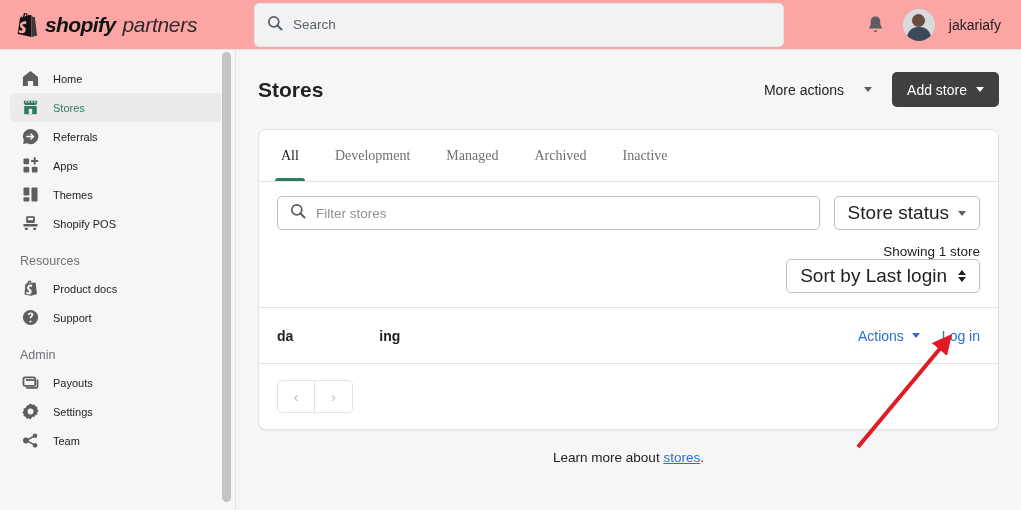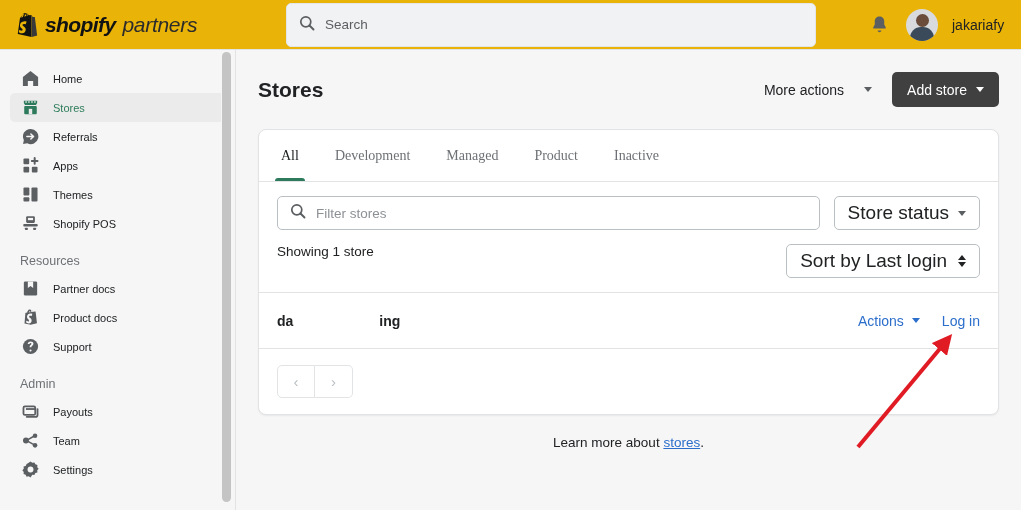--- a/index.html
+++ b/index.html
@@ -8,24 +8,24 @@
     overflow: hidden;
     font-family: "Liberation Sans", sans-serif;
     background: #f6f6f7;
     color: #202223;
   }
   .app { position: relative; width: 1021px; height: 510px; display: flex; flex-direction: column; }
 
   
   .topbar {
     height: 50px; flex: 0 0 50px;
-    background: #eab308;
+    background: #fca5a5;
     border-bottom: 1px solid #e1e3e5;
     display: flex; align-items: center;
-    position: relative; z-index: 5; gap: 32px;
+    position: relative; z-index: 5;
   }
   .brand { width: 236px; flex: 0 0 236px; display: flex; align-items: center; padding-left: 16px; gap: 7px; }
   .bag-icon { width: 22px; height: 24px; flex: 0 0 22px; }
   .brand-word { font-size: 21px; font-weight: bold; font-style: italic; letter-spacing: -0.6px; color: #111213; }
   .brand-word2 { font-size: 21px; font-style: italic; font-weight: 400; color: #2b2b2b; letter-spacing: -0.3px; }
 
   .search-wrap { flex: 1 1 auto; padding: 0 18px; display: flex; align-items: center; }
   .search-box {
     width: 530px; height: 44px;
     background: #f1f2f3;
@@ -129,21 +129,21 @@
     background: #fff;
   }
   .filter-input .ph { color: #8c9196; font-size: 13.5px; }
   .btn-select {
     height: 34px; padding: 0 13px;
     border: 1px solid #babfc3; border-radius: 5px; background: #fff;
     display: flex; align-items: center; gap: 9px;
     font-size: 19px; color: #202223; cursor: pointer; font-family: inherit;
   }
 
-  .count-row { display: flex; align-items: flex-start; padding: 14px 18px 14px 18px; }
+  .count-row { display: flex; align-items: flex-end; padding: 14px 18px 14px 18px; flex-direction: column; }
   .count-text { font-size: 13.5px; color: #202223; }
   .sort-btn { margin-left: auto; }
   .updown { display: inline-flex; flex-direction: column; gap: 2px; margin-left: 2px; }
   .updown i { display:block; width:0; height:0; border-left:4px solid transparent; border-right:4px solid transparent; }
   .updown i.up { border-bottom: 5px solid #202223; }
   .updown i.dn { border-top: 5px solid #202223; }
 
   .store-row {
     display: flex; align-items: center;
     height: 57px; padding: 0 18px;
@@ -286,29 +286,20 @@
             <rect x="2.4" y="10.6" width="15.2" height="2.6" rx="1" fill="#5c5f62"></rect>
             <rect x="4.2" y="14.4" width="3" height="2.4" rx=".7" fill="#5c5f62"></rect>
             <rect x="12.8" y="14.4" width="3" height="2.4" rx=".7" fill="#5c5f62"></rect>
           </svg>
         </span>
         <span class="lbl">Shopify POS</span>
       </div>
 
       <div class="section-label">Resources</div>
 
-      <div class="nav-item">
-        <span class="nav-ico">
-          <svg width="19" height="19" viewBox="0 0 20 20">
-            <rect x="3" y="2.6" width="14" height="14.8" rx="1.4" fill="#5c5f62"></rect>
-            <path d="M7.2 2.6h5.6v6.8l-2.8-2-2.8 2z" fill="#f6f6f7"></path>
-          </svg>
-        </span>
-        <span class="lbl">Partner docs</span>
-      </div>
 
       <div class="nav-item">
         <span class="nav-ico">
           <svg width="19" height="19" viewBox="0 0 20 20">
             <path d="M6.6 4.3c.3-1.4 1.1-2.6 2.2-2.8.9-.2 1.7.4 2.1 1.3.5-.1 1 0 1.3.4l-.8.3c-.2-.5-.5-.9-.9-1 .2.6.3 1.3.3 1.9l-1 .3c0-.7-.1-1.4-.3-1.9-.5.3-1 1.2-1.2 2.2l-1.7.5z" fill="#5c5f62"></path>
             <path d="M4.6 5.4c0-.3.1-.4.4-.5L15 3.6c.3 0 .4.1.4.4l1.4 12.1-6.6 1.5-6.5-1.4z" fill="#5c5f62"></path>
             <path d="M11.2 8.6s-.7-.4-1.5-.4c-1.2 0-1.2.8-1.2 1 0 1 2.7 1.4 2.7 3.9 0 1.9-1.2 3.2-2.9 3.2-2 0-3-1.3-3-1.3l.5-1.8s1 .9 1.9.9c.6 0 .8-.5.8-.8 0-1.3-2.2-1.4-2.2-3.7 0-1.9 1.3-3.7 4-3.7 1.1 0 1.6.3 1.6.3z" fill="#f6f6f7"></path>
           </svg>
         </span>
         <span class="lbl">Product docs</span>
@@ -329,42 +320,42 @@
 
       <div class="nav-item">
         <span class="nav-ico">
           <svg width="19" height="19" viewBox="0 0 20 20">
             <rect x="2.6" y="4.6" width="12.4" height="9" rx="1.6" fill="none" stroke="#5c5f62" stroke-width="1.9"></rect>
             <path d="M5.2 7.4h9.6" stroke="#5c5f62" stroke-width="1.9"></path>
             <path d="M17.4 7.4v6.2a2 2 0 0 1-2 2H6" fill="none" stroke="#5c5f62" stroke-width="1.9" stroke-linecap="round"></path>
           </svg>
         </span>
         <span class="lbl">Payouts</span>
+      </div>
+
+      <div class="nav-item">
+        <span class="nav-ico">
+          <svg width="19" height="19" viewBox="0 0 20 20">
+            <path d="M10 1.6 11.9 3l2.2-.5 1 2.1 2.2.6-.2 2.3 1.5 1.7-1.5 1.7.2 2.3-2.2.6-1 2.1-2.2-.5L10 18.4 8.1 17l-2.2.5-1-2.1-2.2-.6.2-2.3L1.4 10.8 2.9 9.1l-.2-2.3 2.2-.6 1-2.1L8.1 3z" fill="#5c5f62"></path>
+            <circle cx="10" cy="10" r="3.1" fill="#f6f6f7"></circle>
+          </svg>
+        </span>
+        <span class="lbl">Settings</span>
       </div>
 
       <div class="nav-item">
         <span class="nav-ico">
           <svg width="19" height="19" viewBox="0 0 20 20">
             <path d="M6.4 9.6 14 5.2M6.4 10.4 14 14.6" stroke="#5c5f62" stroke-width="1.7"></path>
             <circle cx="5.2" cy="10" r="3.1" fill="#5c5f62"></circle>
             <circle cx="14.8" cy="4.9" r="2.4" fill="#5c5f62"></circle>
             <circle cx="14.8" cy="15.1" r="2.4" fill="#5c5f62"></circle>
           </svg>
         </span>
         <span class="lbl">Team</span>
-      </div>
-
-      <div class="nav-item">
-        <span class="nav-ico">
-          <svg width="19" height="19" viewBox="0 0 20 20">
-            <path d="M10 1.6 11.9 3l2.2-.5 1 2.1 2.2.6-.2 2.3 1.5 1.7-1.5 1.7.2 2.3-2.2.6-1 2.1-2.2-.5L10 18.4 8.1 17l-2.2.5-1-2.1-2.2-.6.2-2.3L1.4 10.8 2.9 9.1l-.2-2.3 2.2-.6 1-2.1L8.1 3z" fill="#5c5f62"></path>
-            <circle cx="10" cy="10" r="3.1" fill="#f6f6f7"></circle>
-          </svg>
-        </span>
-        <span class="lbl">Settings</span>
       </div>
 
       <div class="scrollbar-track">
         <div class="scrollbar-thumb"></div>
       </div>
     </div>
 
     <div class="main">
 
       <div class="page-head">
@@ -387,21 +378,21 @@
           <div class="tab active">
             <span>All</span>
           </div>
           <div class="tab">
             <span>Development</span>
           </div>
           <div class="tab">
             <span>Managed</span>
           </div>
           <div class="tab">
-            <span>Product</span>
+            <span>Archived</span>
           </div>
           <div class="tab">
             <span>Inactive</span>
           </div>
         </div>
 
         <div class="filter-row">
           <div class="filter-input">
             <span>
               <svg width="16" height="16" viewBox="0 0 16 16">

